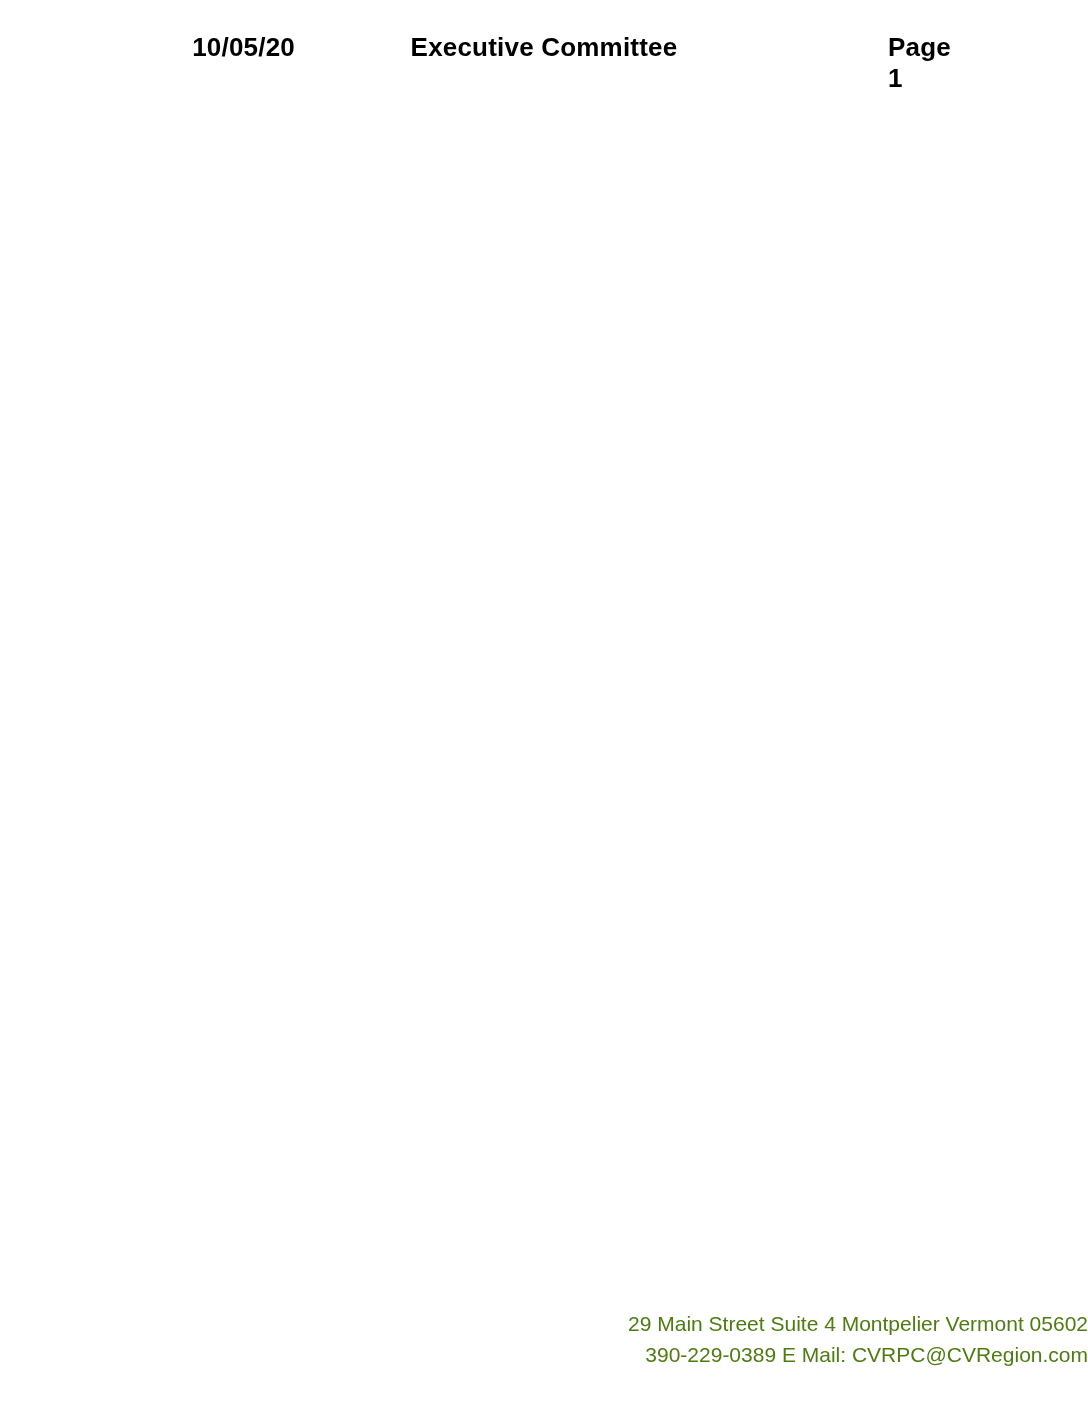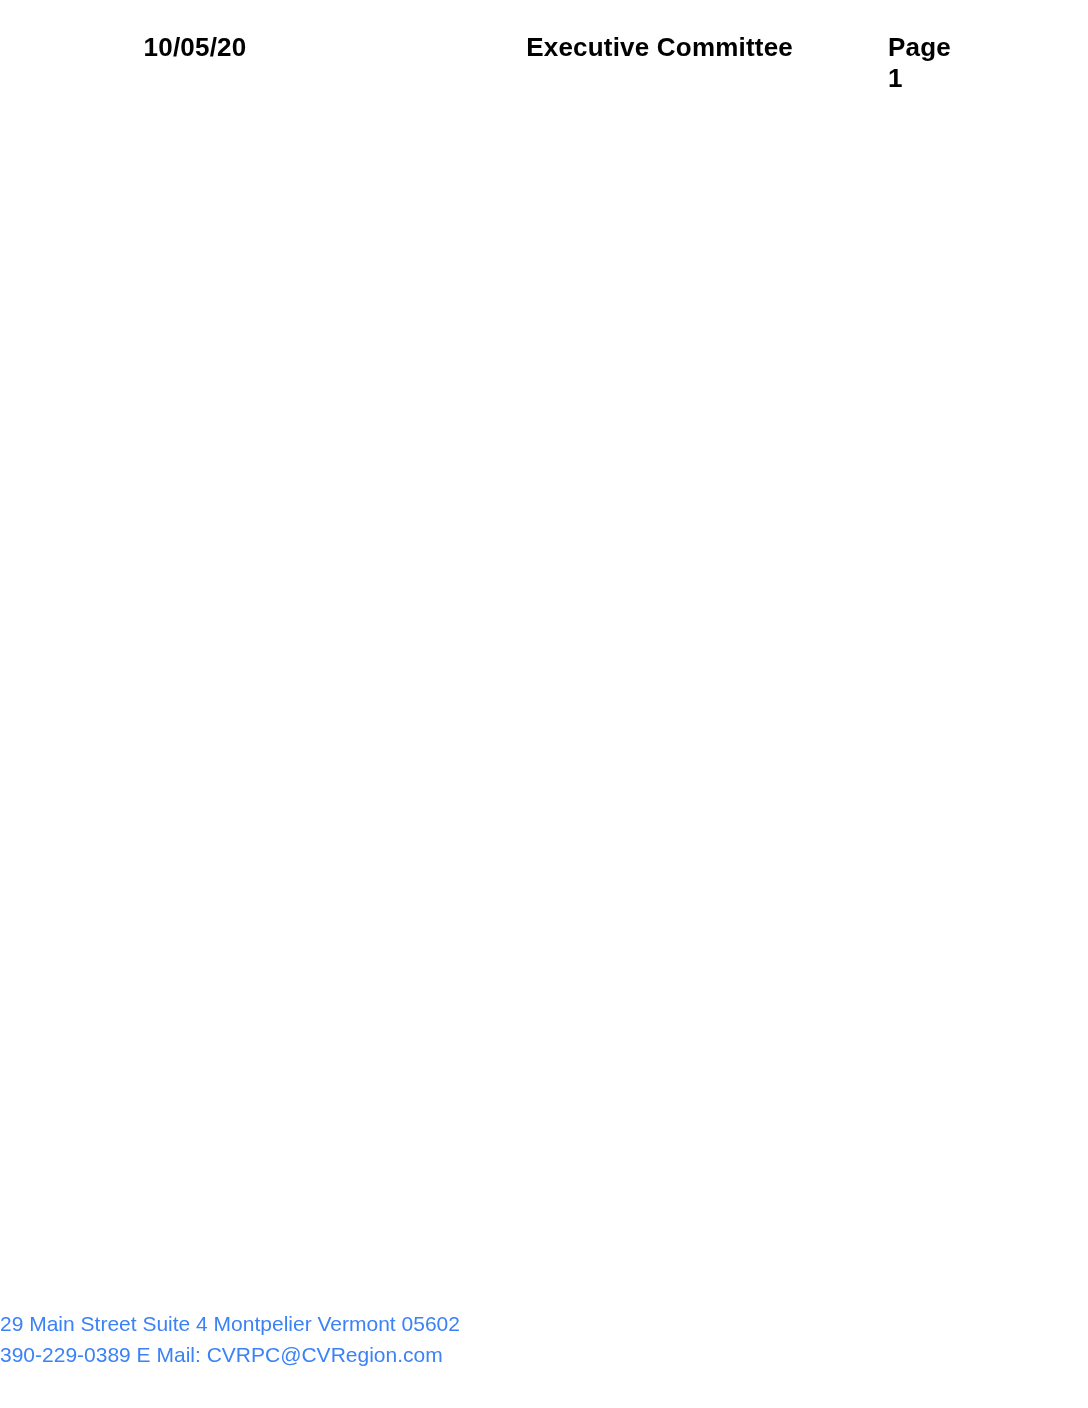--- a/index.html
+++ b/index.html
@@ -26,33 +26,33 @@
   
   .hdr {
     display: flex;
     justify-content: space-between;
     align-items: baseline;
     font-weight: bold;
     font-size: 26px;
     letter-spacing: 0.2px;
     padding-top: 32px;
   }
-  .hdr .date { width: 200px; text-align: center; }
-  .hdr .title { flex: 1; text-align: right; }
+  .hdr .date { width: 200px; text-align: right; }
+  .hdr .title { flex: 1; text-align: center; }
   .hdr .page { width: 200px; text-align: right; }
 
   
   .footer {
     position: absolute;
     left: 0;
     right: 0;
     bottom: 38px;
-    text-align: left;
+    text-align: right;
     font-size: 21px;
-    color: #3b82f6;
+    color: #4d7c0f;
     line-height: 1.45;
   }
 </style>
 </head>
 <body>
 
 <div class="page">
 
   <div class="hdr">
     <div class="date">10/05/20</div>

